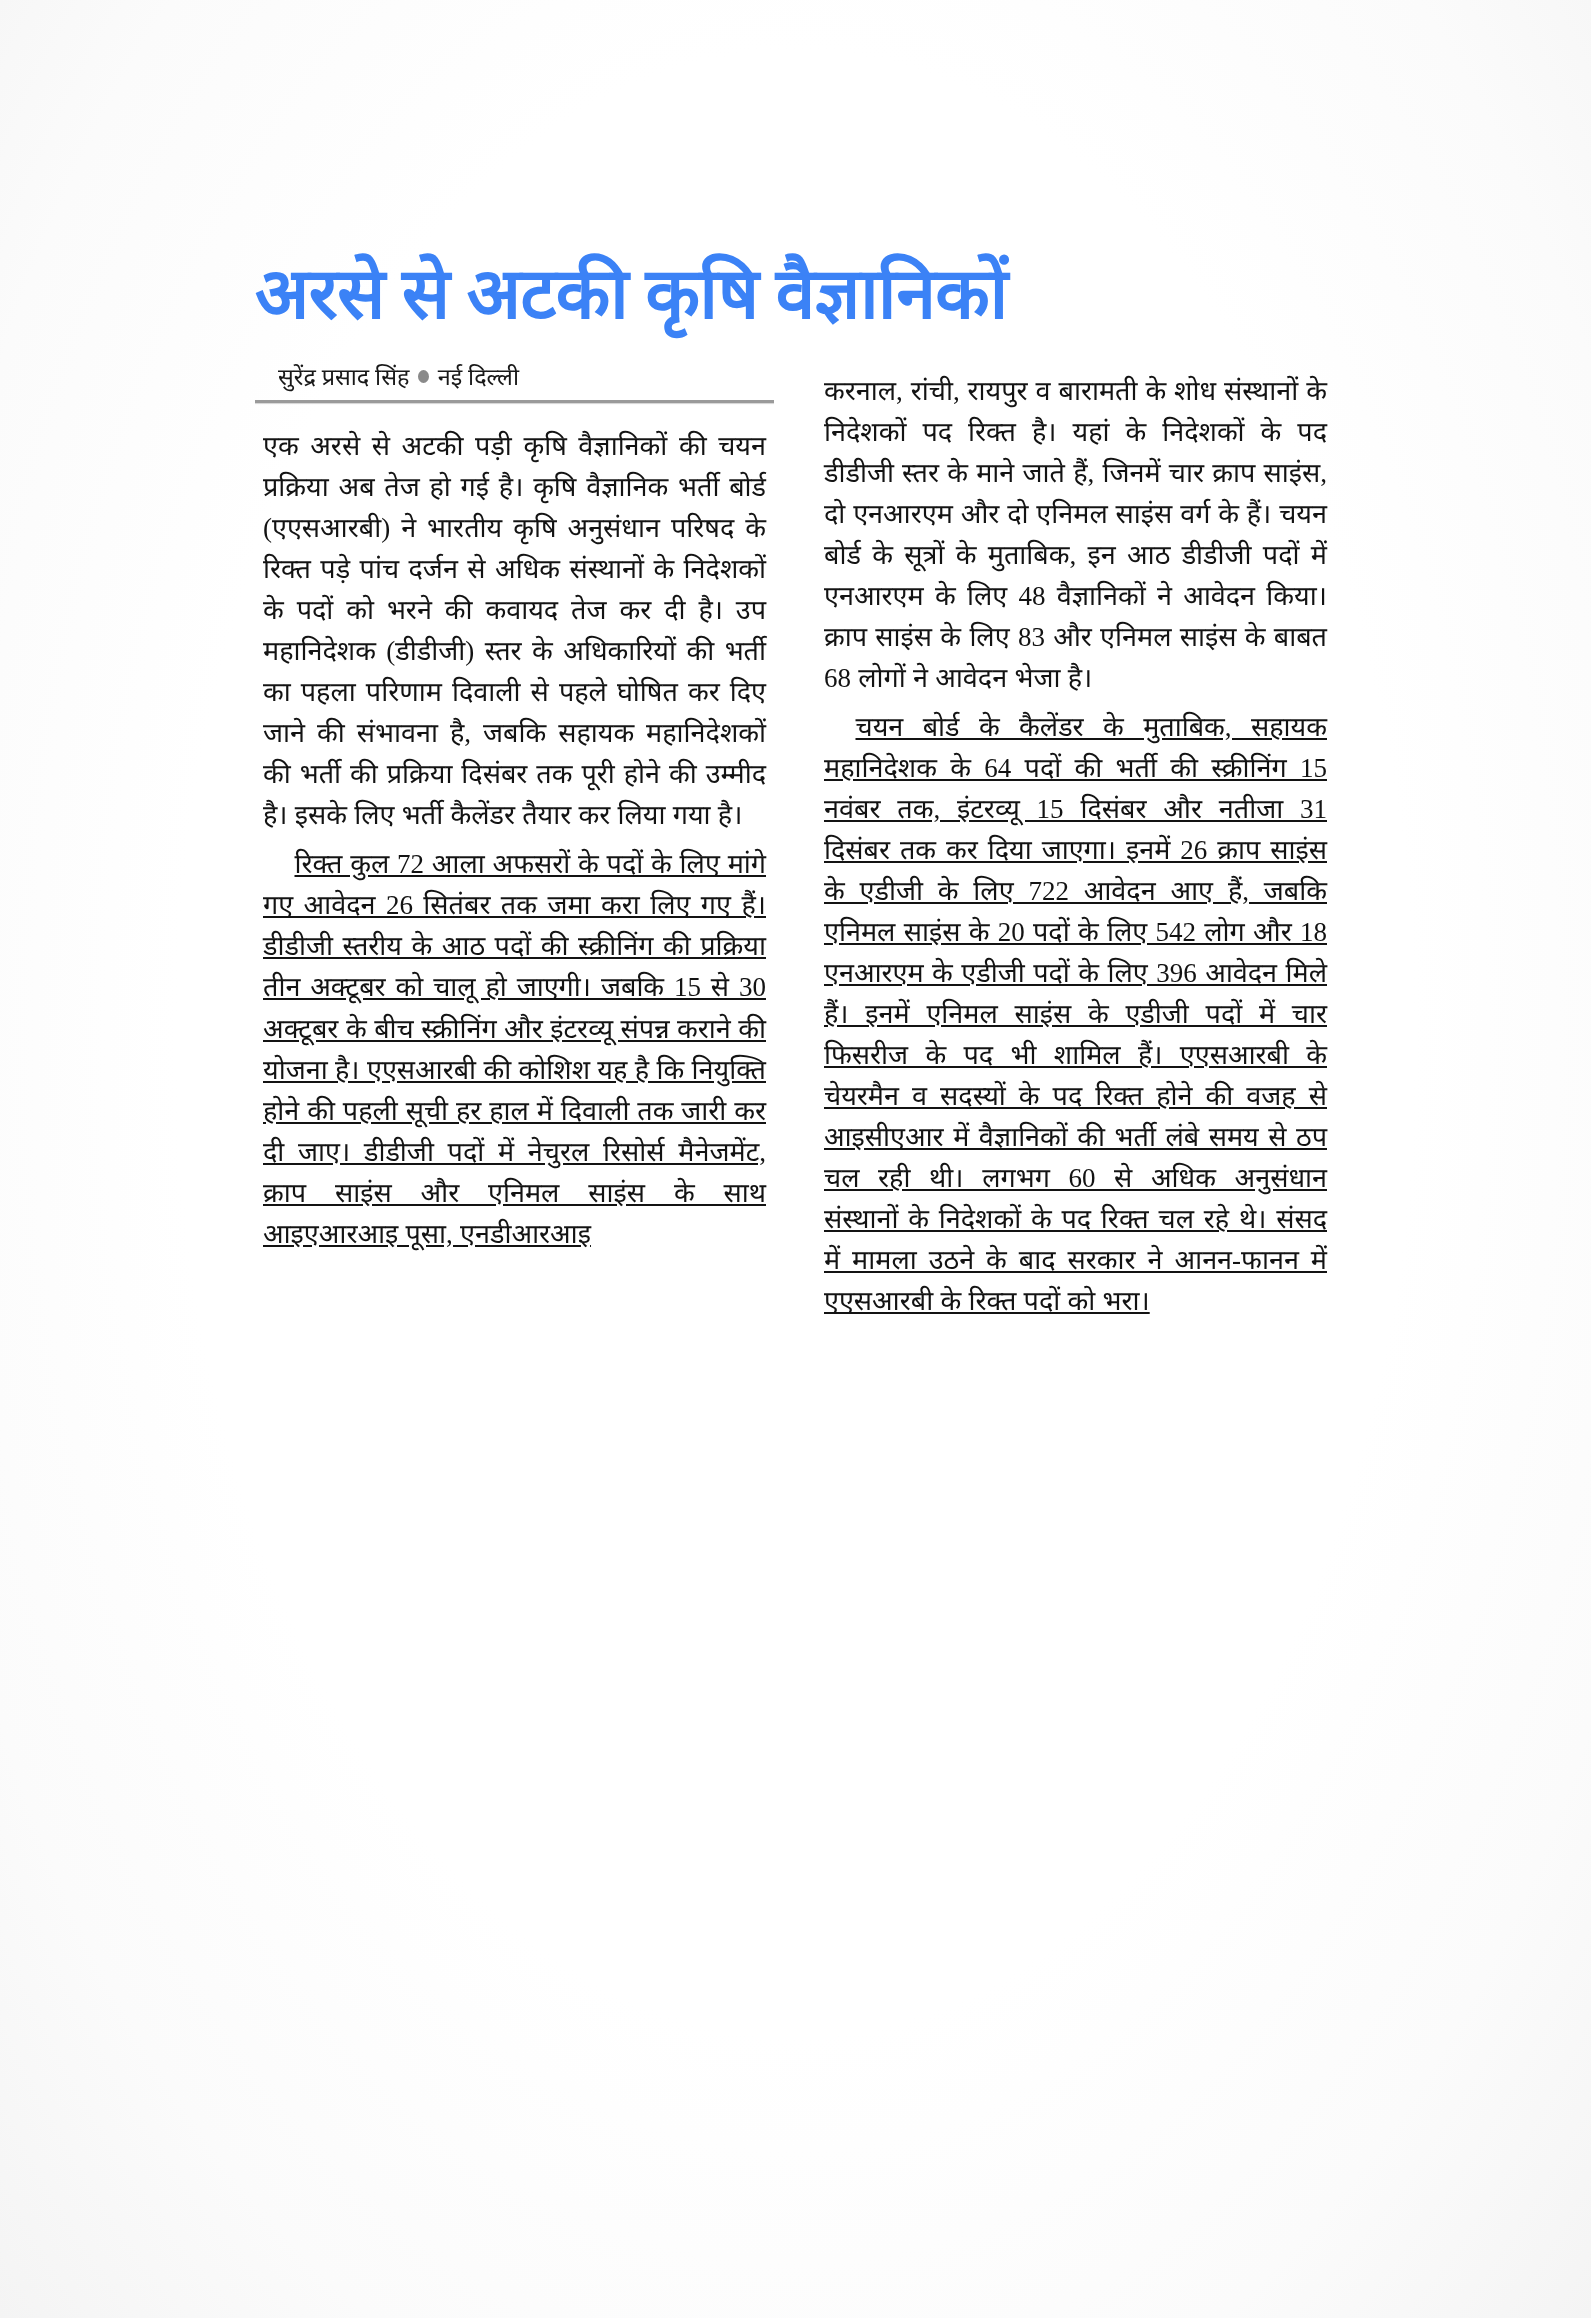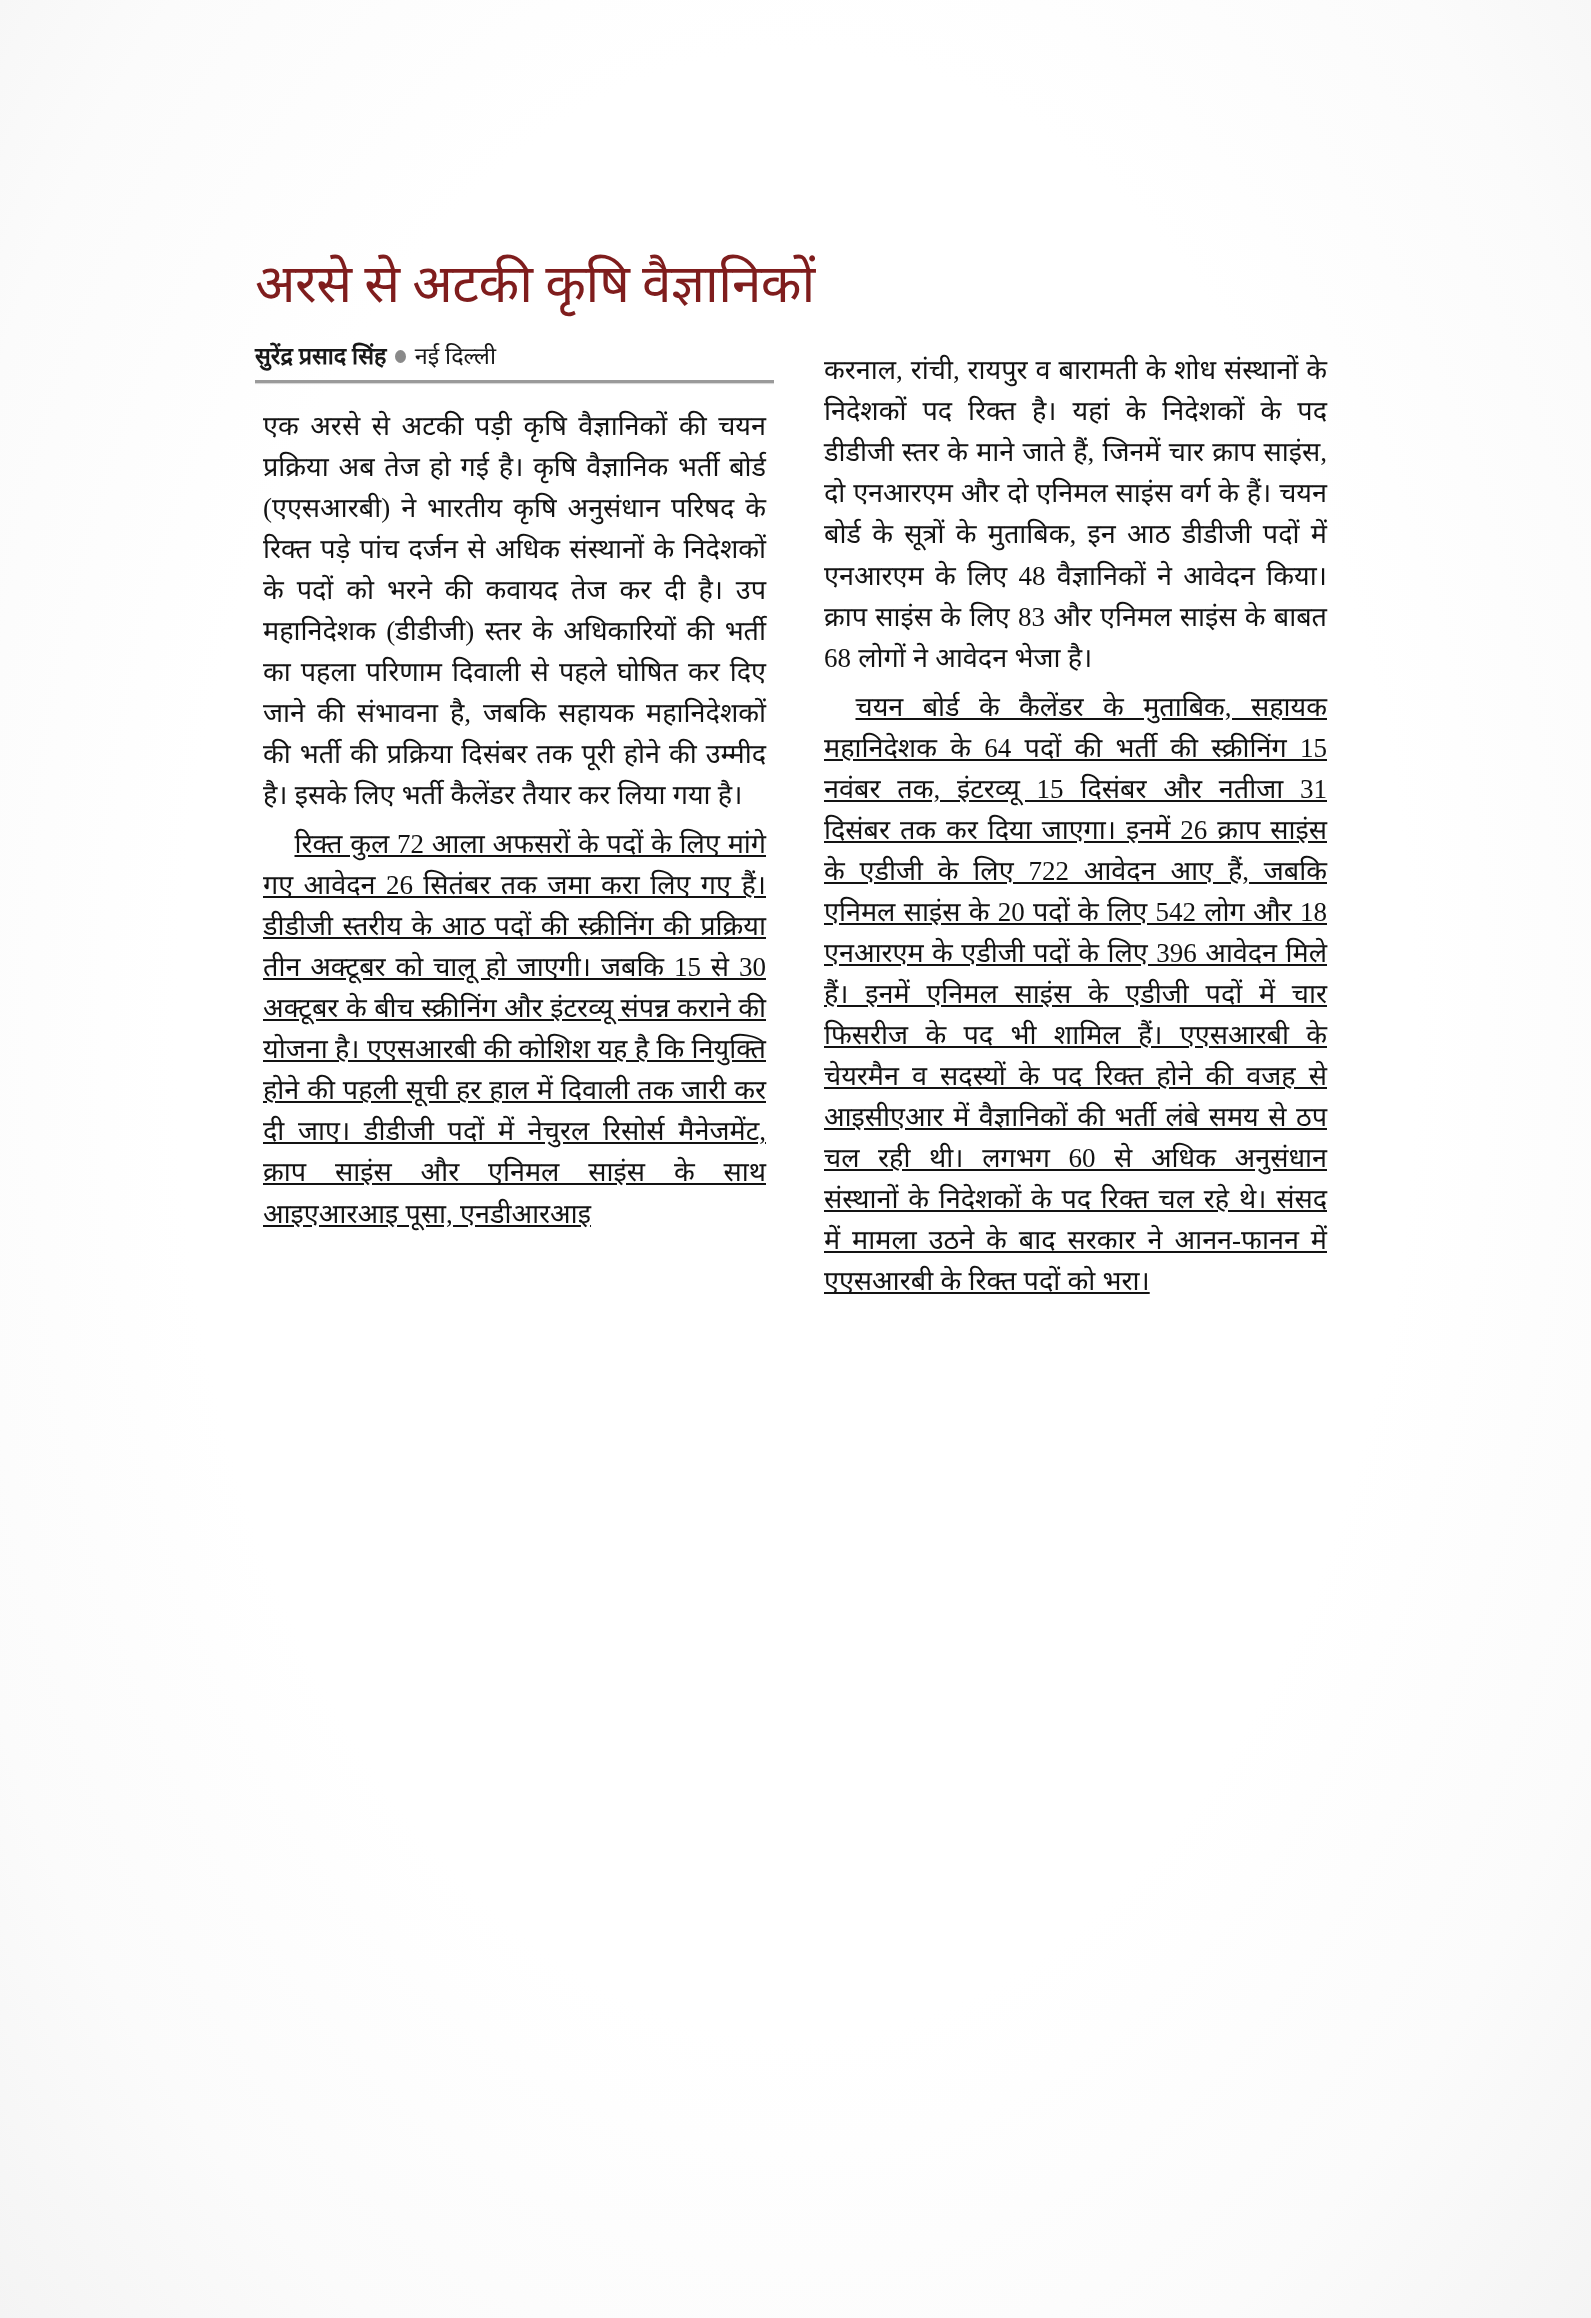--- a/index.html
+++ b/index.html
@@ -29,25 +29,25 @@
     position: absolute;
     left: 255px;
     top: 255px;
     width: 1081px;
     height: 1793px;
   }
 
   
   .headline {
     font-family: "Liberation Serif", "DejaVu Serif", serif;
-    font-weight: 400;
-    font-size: 53px;
+    font-weight: 700;
+    font-size: 71px;
     line-height: 1.12;
     letter-spacing: -0.5px;
-    color: #7f1d1d;
+    color: #3b82f6;
     margin: 0 0 28px 0;
     -webkit-font-smoothing: none;
   }
   .headline .hl-line {
     display: block;
     white-space: nowrap;
   }
 
   
   .columns {
@@ -65,21 +65,22 @@
     line-height: 1.2;
     color: #181818;
     display: flex;
     align-items: center;
     gap: 8.7px;
     font-weight: 700;
     white-space: nowrap;
     margin-bottom: 9.8px;
   }
   .byline .author {
-    font-weight: 700;
+    font-weight: 400;
+    margin-left: 23px;
   }
   .byline .dot {
     display: inline-block;
     width: 11px;
     height: 13px;
     border-radius: 50%;
     background: #8a8a8a;
     flex: 0 0 auto;
   }
   .byline .place {

